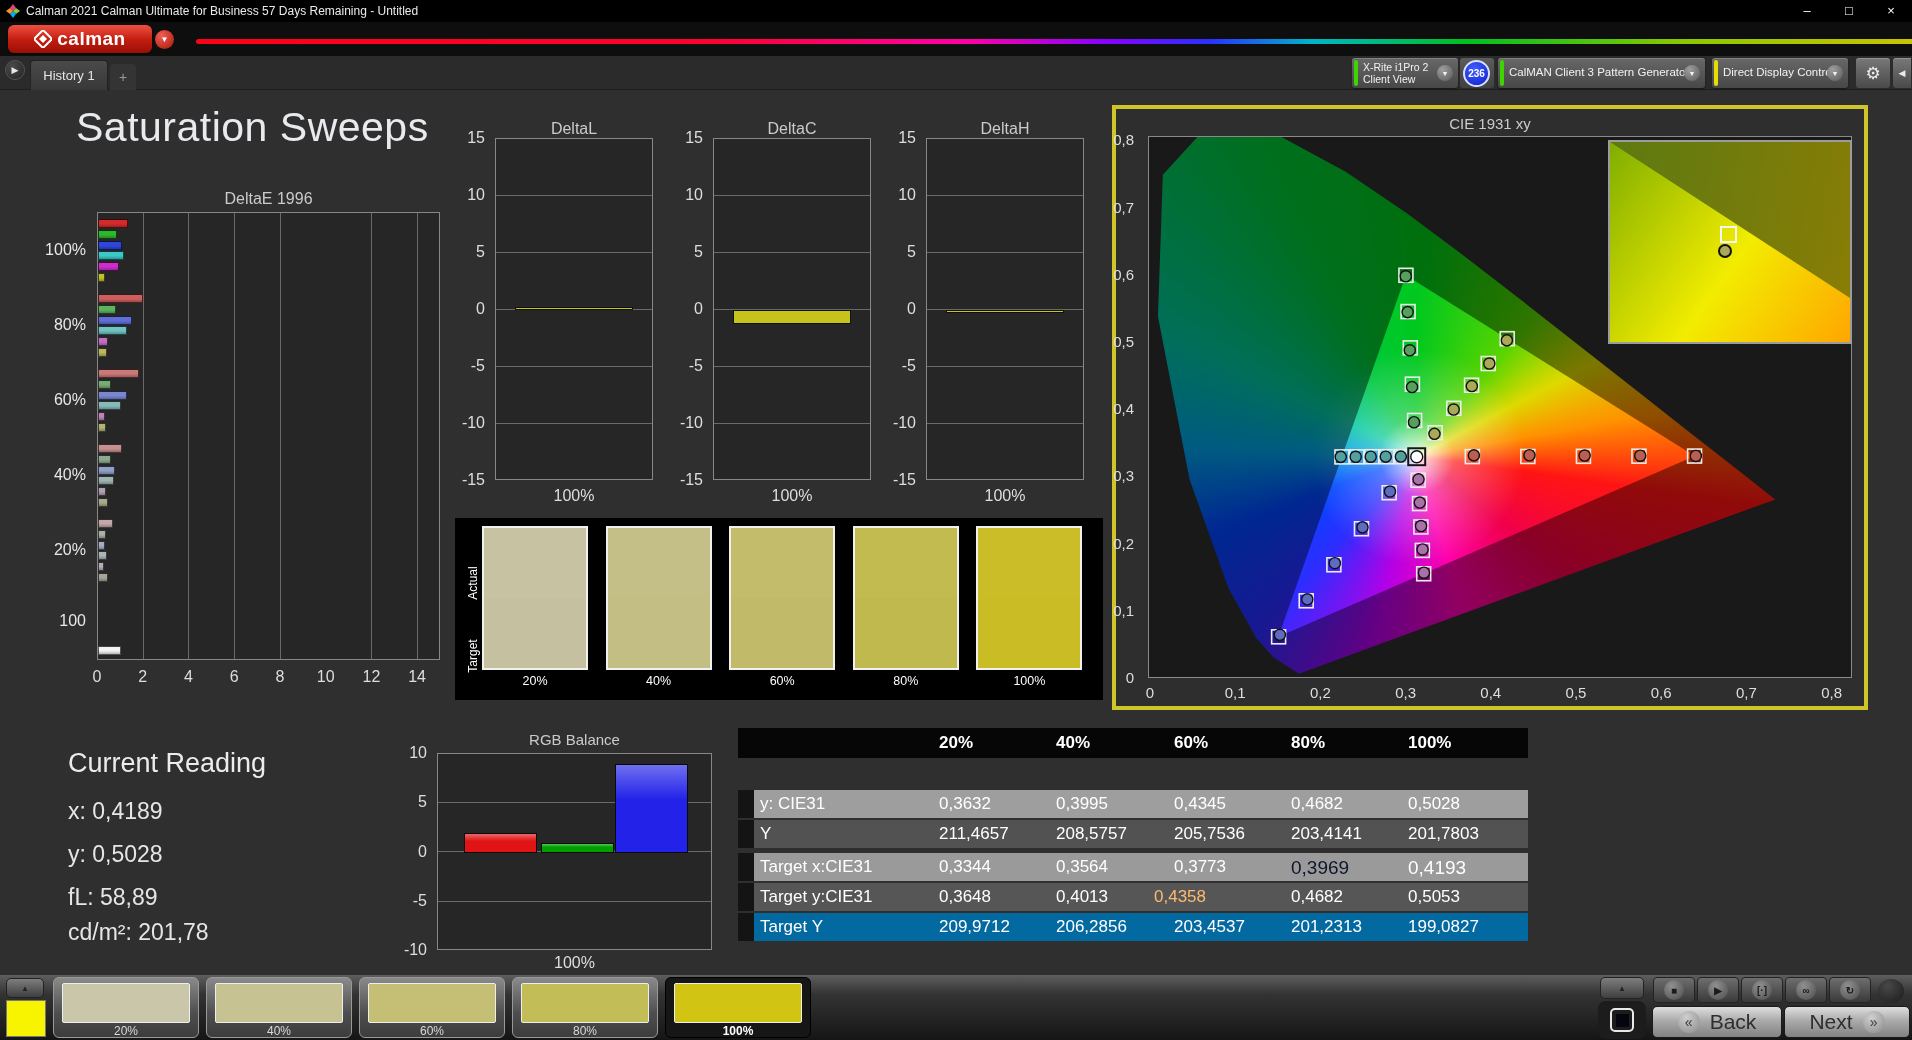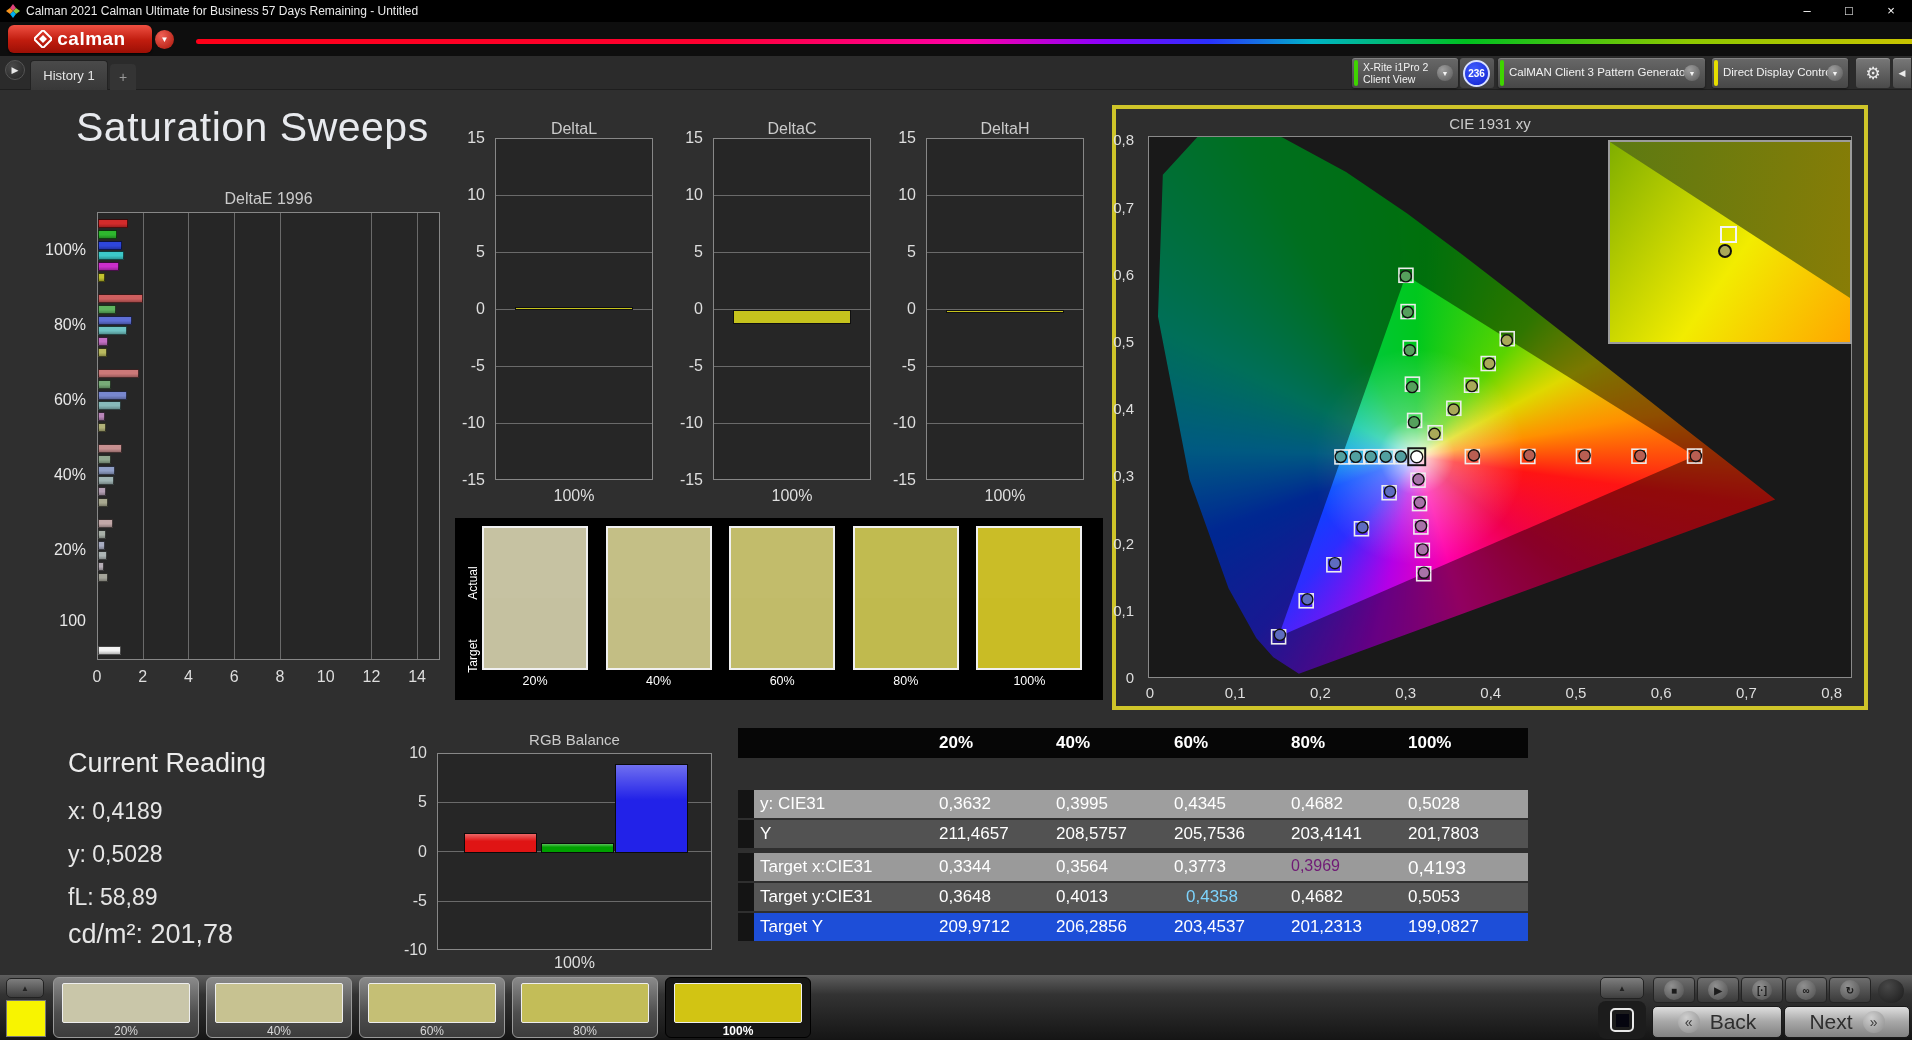--- a/index.html
+++ b/index.html
@@ -394,21 +394,21 @@
   <div class="layer" id="inset-bright" style="background: linear-gradient(125deg, rgb(127, 174, 0), rgb(242, 236, 0) 55%, rgb(255, 166, 0));"></div>
   <div class="layer" id="inset-dark" style="background: linear-gradient(100deg, rgb(92, 122, 18), rgb(138, 125, 6)); clip-path: polygon(0px 0px, 100% 0px, 100% 78%);"></div>
   <div class="abs" id="inset-target" style="left:46%;top:42%;width:17px;height:17px;border:2px solid #f4f4f4"></div>
   <div class="abs" id="inset-measured" style="left: 45.2%; top: 51%; width: 14px; height: 14px; border-radius: 50%; border: 2px solid rgb(16, 16, 16); background: rgb(169, 169, 88);"></div>
 </div>
 
 <div class="abs" style="left:68px;top:748px;font-size:27px;color:#ececec">Current Reading</div>
 <div class="abs" style="left:68px;top:798px;font-size:23px;color:#e6e6e6">x: 0,4189</div>
 <div class="abs" style="left:68px;top:841px;font-size:23px;color:#e6e6e6">y: 0,5028</div>
 <div class="abs" style="left:68px;top:884px;font-size:23px;color:#e6e6e6">fL: 58,89</div>
-<div class="abs" style="left:68px;top:919px;font-size:27px;color:#e6e6e6">cd/m²: 201,78</div>
+<div class="abs" style="left:68px;top:919px;font-size:23px;color:#e6e6e6">cd/m²: 201,78</div>
 
 <div class="chart-title" style="left:437px;top:731px;width:275px;font-size:15px">RGB Balance</div>
 <div id="rgb-ticks" class="abs" style="left:397px;top:753px;width:36px;height:197px">
     <span style="position: absolute; right: 6px; top: -9px; font-size: 16px; color: rgb(222, 222, 222);">10</span>
     <span style="position: absolute; right: 6px; top: 40.25px; font-size: 16px; color: rgb(222, 222, 222);">5</span>
     <span style="position: absolute; right: 6px; top: 89.5px; font-size: 16px; color: rgb(222, 222, 222);">0</span>
     <span style="position: absolute; right: 6px; top: 138.75px; font-size: 16px; color: rgb(222, 222, 222);">-5</span>
     <span style="position: absolute; right: 6px; top: 188px; font-size: 16px; color: rgb(222, 222, 222);">-10</span>
   </div>
 <div id="rgb-plot" class="plot" style="left:437px;top:753px;width:275px;height:197px;
@@ -444,33 +444,33 @@
       <span style="position: absolute; left: 436px; top: 4px; font-size: 17px; color: rgb(255, 255, 255);">205,7536</span>
       <span style="position: absolute; left: 553px; top: 4px; font-size: 17px; color: rgb(255, 255, 255);">203,4141</span>
       <span style="position: absolute; left: 670px; top: 4px; font-size: 17px; color: rgb(255, 255, 255);">201,7803</span>
     </div>
     <div style="position: absolute; left: 0px; top: 125px; width: 790px; height: 28px; background: rgb(154, 154, 154);">
       <div style="position: absolute; left: 0px; top: 0px; width: 16px; height: 100%; background: rgb(20, 20, 20);"></div>
       <span style="position: absolute; left: 22px; top: 4px; font-size: 17px; color: rgb(255, 255, 255); white-space: nowrap;">Target x:CIE31</span>
       <span style="position: absolute; left: 201px; top: 4px; font-size: 17px; color: rgb(255, 255, 255);">0,3344</span>
       <span style="position: absolute; left: 318px; top: 4px; font-size: 17px; color: rgb(255, 255, 255);">0,3564</span>
       <span style="position: absolute; left: 436px; top: 4px; font-size: 17px; color: rgb(255, 255, 255);">0,3773</span>
-      <span style="position: absolute; left: 553px; top: 4px; font-size: 16px; color: #701a75;">0,3969</span>
+      <span style="position: absolute; left: 553px; top: 4px; font-size: 19px; color: #0f172a;">0,3969</span>
       <span style="position: absolute; left: 670px; top: 4px; font-size: 19px; color: rgb(255, 255, 255);">0,4193</span>
     </div>
     <div style="position: absolute; left: 0px; top: 155px; width: 790px; height: 28px; background: rgb(86, 86, 86);">
       <div style="position: absolute; left: 0px; top: 0px; width: 16px; height: 100%; background: rgb(20, 20, 20);"></div>
       <span style="position: absolute; left: 22px; top: 4px; font-size: 17px; color: rgb(255, 255, 255); white-space: nowrap;">Target y:CIE31</span>
       <span style="position: absolute; left: 201px; top: 4px; font-size: 17px; color: rgb(255, 255, 255);">0,3648</span>
       <span style="position: absolute; left: 318px; top: 4px; font-size: 17px; color: rgb(255, 255, 255);">0,4013</span>
-      <span style="position: absolute; left: 448px; top: 4px; font-size: 17px; color: #7dd3fc;">0,4358</span>
+      <span style="position: absolute; left: 416px; top: 4px; font-size: 17px; color: #fdba74;">0,4358</span>
       <span style="position: absolute; left: 553px; top: 4px; font-size: 17px; color: rgb(255, 255, 255);">0,4682</span>
       <span style="position: absolute; left: 670px; top: 4px; font-size: 17px; color: rgb(255, 255, 255);">0,5053</span>
     </div>
-    <div style="position: absolute; left: 0px; top: 185px; width: 790px; height: 28px; background: #1d4ed8;">
+    <div style="position: absolute; left: 0px; top: 185px; width: 790px; height: 28px; background: #0369a1;">
       <div style="position: absolute; left: 0px; top: 0px; width: 16px; height: 100%; background: rgb(20, 20, 20);"></div>
       <span style="position: absolute; left: 22px; top: 4px; font-size: 17px; color: rgb(255, 255, 255); white-space: nowrap;">Target Y</span>
       <span style="position: absolute; left: 201px; top: 4px; font-size: 17px; color: rgb(255, 255, 255);">209,9712</span>
       <span style="position: absolute; left: 318px; top: 4px; font-size: 17px; color: rgb(255, 255, 255);">206,2856</span>
       <span style="position: absolute; left: 436px; top: 4px; font-size: 17px; color: rgb(255, 255, 255);">203,4537</span>
       <span style="position: absolute; left: 553px; top: 4px; font-size: 17px; color: rgb(255, 255, 255);">201,2313</span>
       <span style="position: absolute; left: 670px; top: 4px; font-size: 17px; color: rgb(255, 255, 255);">199,0827</span>
     </div>
   </div>
 

